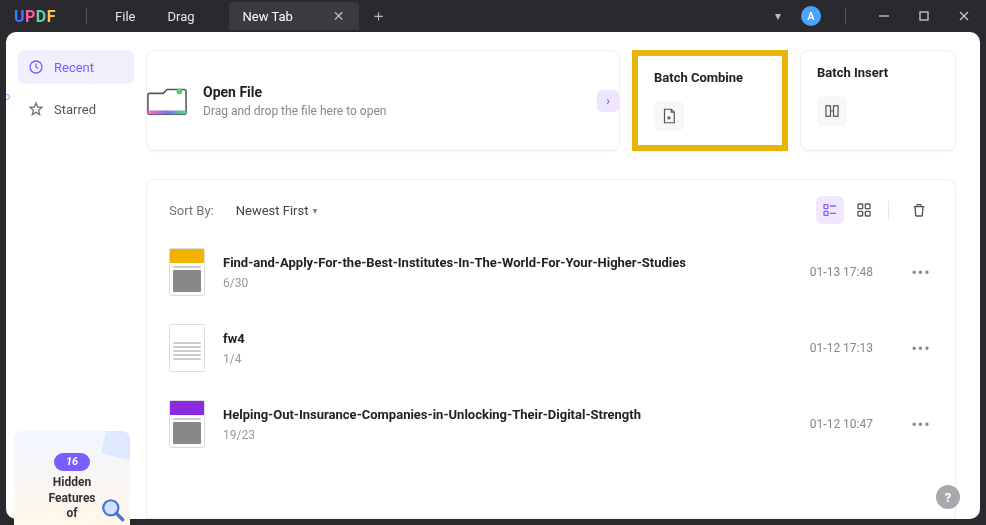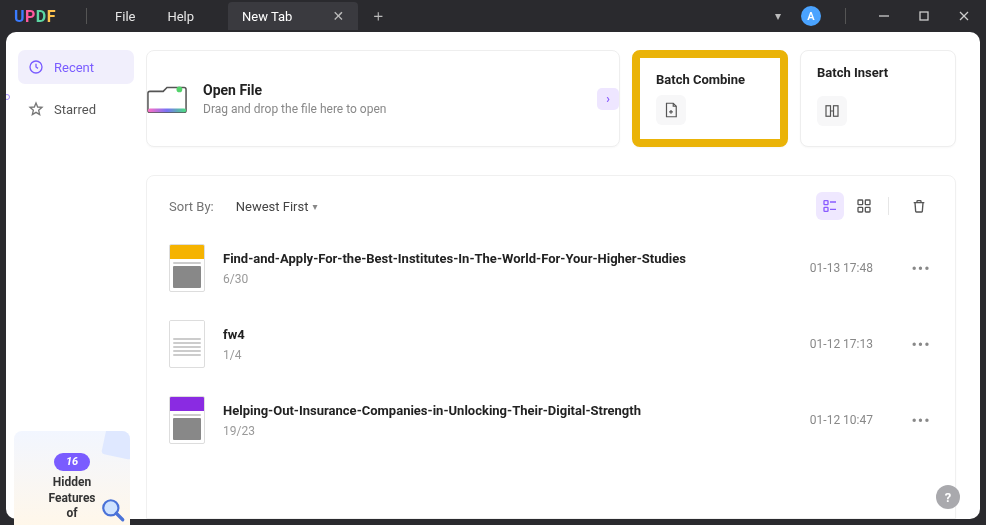--- a/index.html
+++ b/index.html
@@ -35,21 +35,21 @@
 
 .top-cards { display: flex; gap: 12px; margin-bottom: 28px; }
 .card { background: #fff; border: 1px solid #eee; border-radius: 8px; box-shadow: 0 1px 2px rgba(0,0,0,0.03); }
 .open-card { flex: 1; display: flex; align-items: center; padding: 18px 0; gap: 16px; cursor: pointer; }
 .folder-icon { width: 40px; height: 36px; }
 .open-text .title { font-size: 14px; font-weight: 700; color: #222; margin-bottom: 4px; }
 .open-text .sub { font-size: 12px; color: #888; }
 .open-arrow { margin-left: auto; width: 22px; height: 22px; border-radius: 5px; background: #eee6ff; display: flex; align-items: center; justify-content: center; color: #8a5cff; font-size: 12px; font-weight: 700; }
 
 .batch-card { width: 156px; padding: 14px 16px; display: flex; flex-direction: column; gap: 16px; cursor: pointer; }
-.batch-card.highlight { border: 8px solid #eab308; border-radius: 8px; gap: 8px; }
+.batch-card.highlight { border: 6px solid #eab308; border-radius: 0; }
 .batch-title { font-size: 13px; font-weight: 700; color: #222; }
 .batch-icon-box { width: 30px; height: 30px; border-radius: 6px; background: #f7f7f8; display: flex; align-items: center; justify-content: center; }
 
 .list-panel { flex: 1; background: #fff; border: 1px solid #f0f0f0; border-radius: 8px 8px 0 0; box-shadow: 0 1px 2px rgba(0,0,0,0.03); padding: 16px 22px 0 22px; overflow: hidden; }
 .list-header { display: flex; align-items: center; margin-bottom: 10px; }
 .sort-label { font-size: 13px; color: #737373; margin-right: 22px; }
 .sort-select { font-size: 13px; color: #444; display: flex; align-items: center; gap: 4px; cursor: pointer; }
 .sort-caret { font-size: 10px; color: #888; }
 .list-header-spacer { flex: 1; }
 .view-btn { width: 28px; height: 28px; border-radius: 6px; display: flex; align-items: center; justify-content: center; cursor: pointer; margin-left: 6px; }
@@ -84,21 +84,21 @@
 
 .help-fab { position: absolute; right: 20px; bottom: 10px; width: 24px; height: 24px; border-radius: 50%; background: #a9a9ad; color: #fff; display: flex; align-items: center; justify-content: center; font-size: 13px; font-weight: 700; cursor: pointer; }
 </style>
 </head>
 <body>
 
 <div class="titlebar">
   <span class="logo"><span class="u">U</span><span class="p">P</span><span class="d">D</span><span class="f">F</span></span>
   <span class="menu-sep"></span>
   <span class="menu-item">File</span>
-  <span class="menu-item">Help</span>
+  <span class="menu-item">Drag</span>
   <div class="tab">
     <span class="tab-title">New Tab</span>
     <span class="tab-close">✕</span>
   </div>
   <span class="tab-add">＋</span>
   <div class="title-spacer"></div>
   <div class="title-right">
     <span class="chev-down">▾</span>
     <div class="avatar">A</div>
     <span class="menu-sep"></span>

